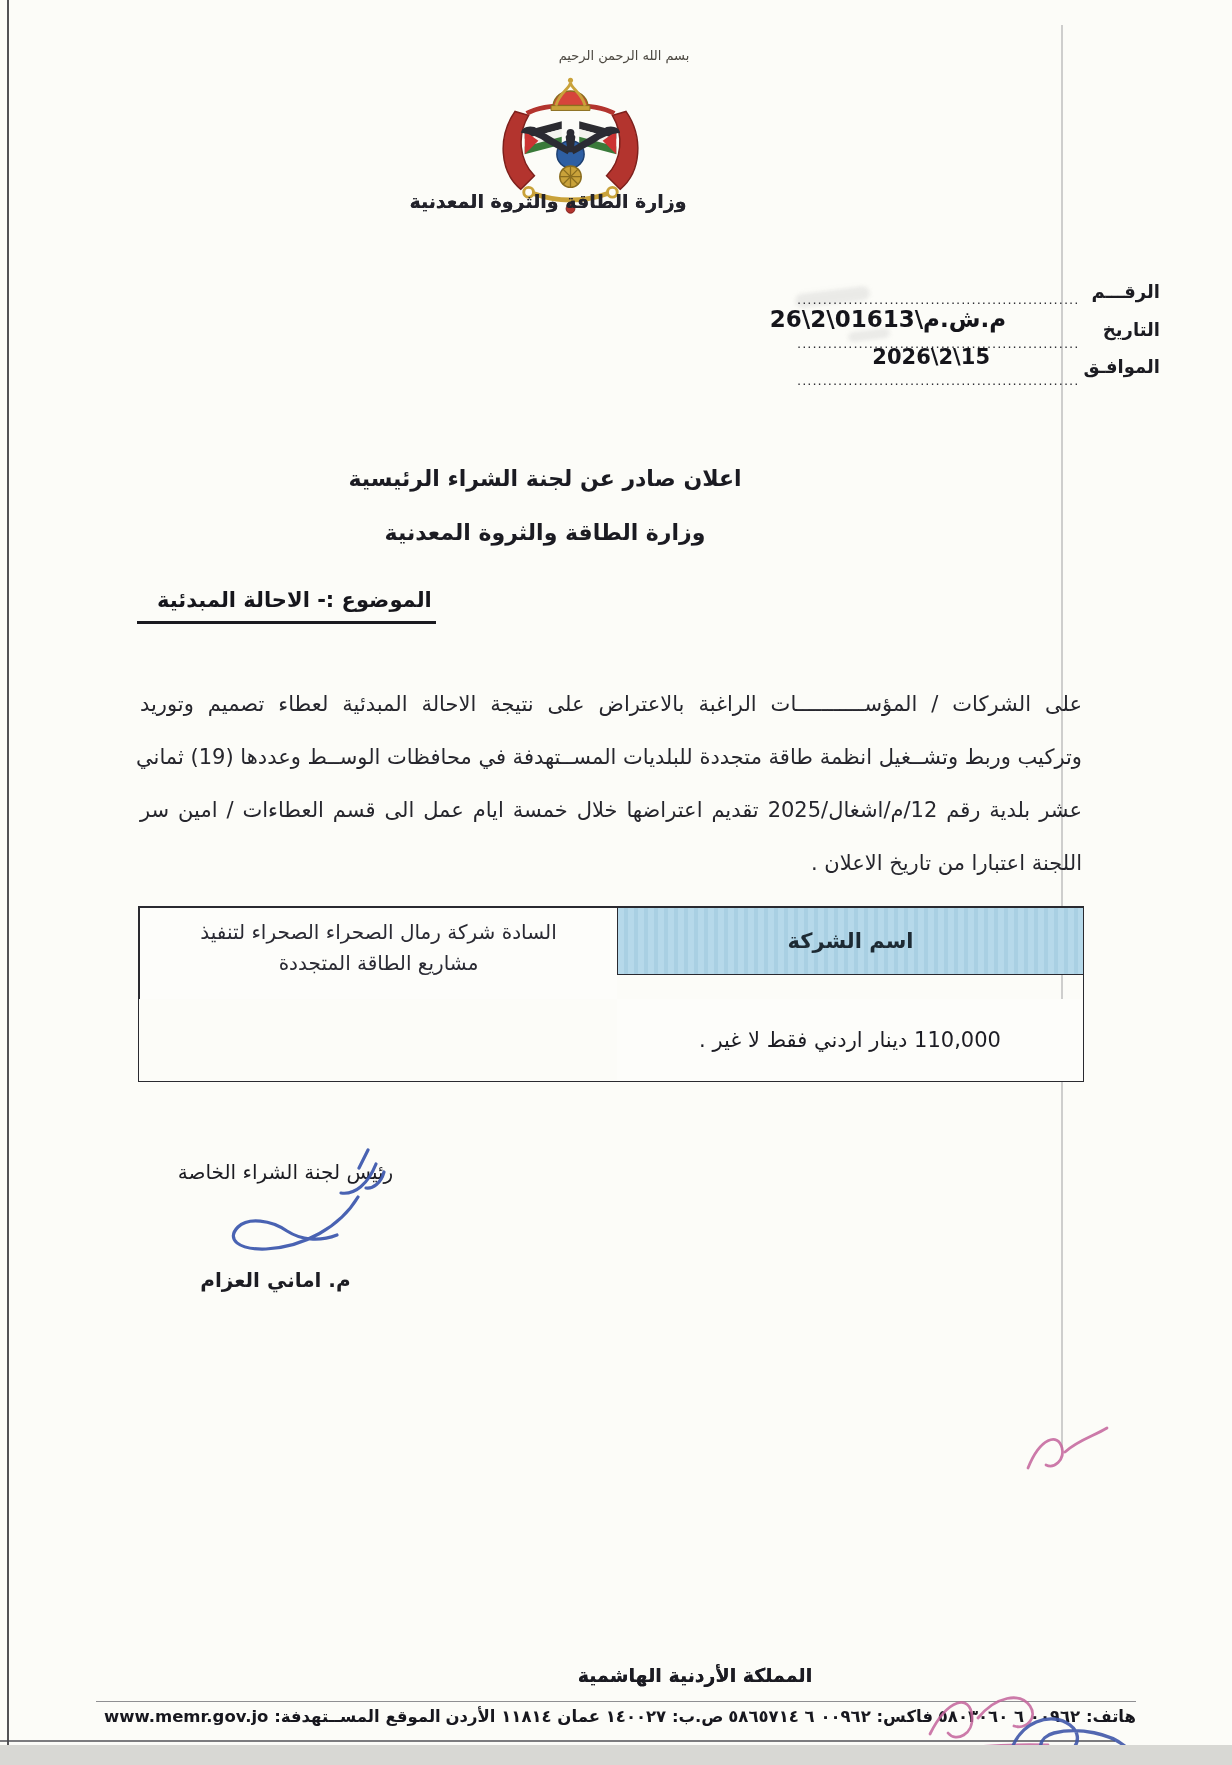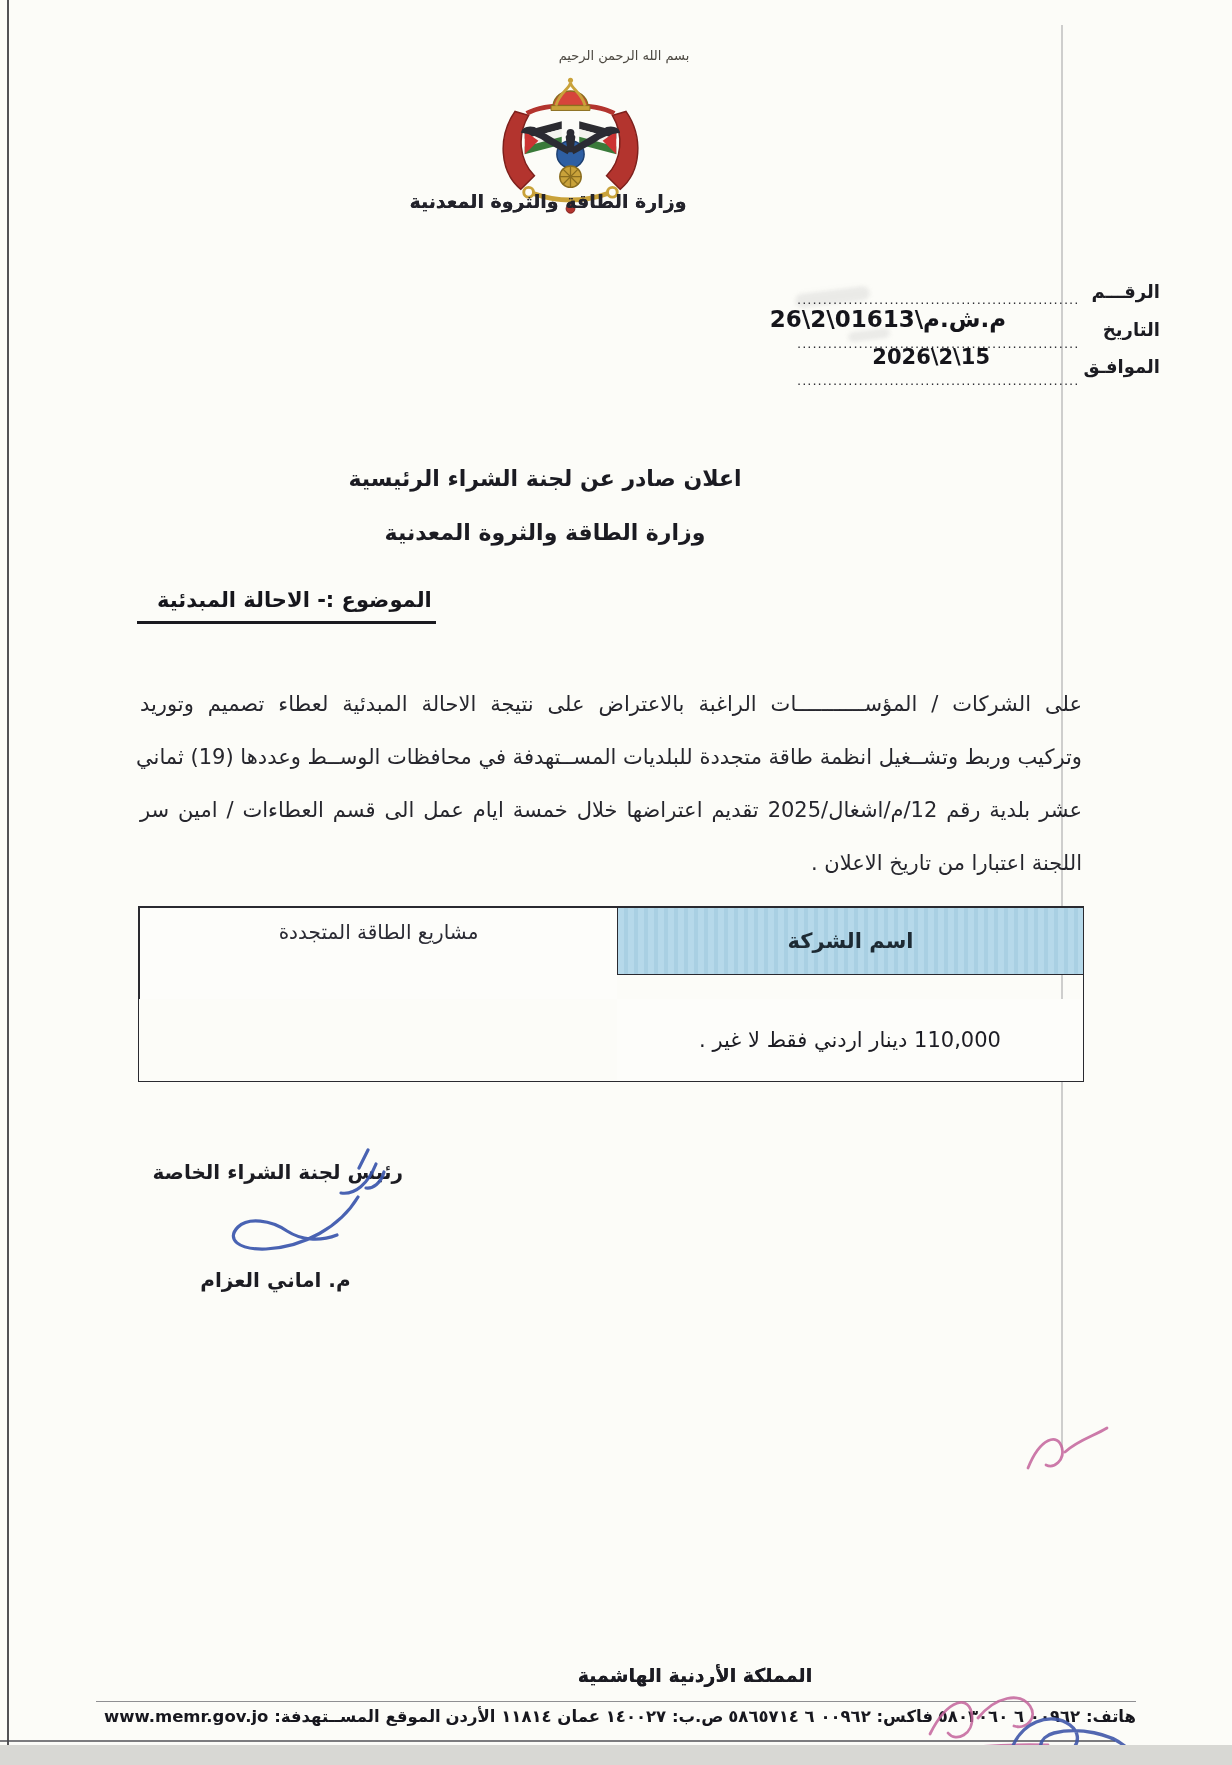--- a/index.html
+++ b/index.html
@@ -54,21 +54,21 @@
     height:66px;line-height:66px;text-align:center;
     font-size:21px;font-weight:bold;color:#1d2a33;
     background:repeating-linear-gradient(90deg,#b6d9ea 0 6px,#a9d0e3 6px 10px);
     border-bottom:1.6px solid #2a2a30;
   }
   .td{min-height:82px;text-align:center;background:#fdfdfa;}
   .col-divider{border-left:1.5px solid #2a2a30;}
   .td-company{font-size:20px;color:#2a2a33;padding-top:9px;line-height:31px;}
   .td-price{font-size:21px;color:#1d1d24;line-height:82px;}
   
-  .sig-title{left:168px;top:1160px;width:235px;text-align:center;font-size:20px;font-weight:bold;white-space:nowrap;}
+  .sig-title{left:168px;top:1160px;width:235px;text-align:center;font-size:20px;font-weight:normal;white-space:nowrap;}
   .sig-name{left:188px;top:1268px;width:175px;text-align:center;font-size:20px;font-weight:bold;white-space:nowrap;}
   .sig-ink{left:208px;top:1142px;}
   
   .kingdom-callig{
     left:545px;top:1664px;width:300px;text-align:center;
     font-size:19px;font-weight:bold;color:#1b1b22;text-shadow:0 0 .5px #1b1b22;white-space:nowrap;
   }
   .footer-rule{left:96px;top:1701px;width:1040px;height:1px;background:#8f8f92;}
   .footer-contact{
     left:104px;top:1707px;width:1032px;
@@ -159,20 +159,21 @@
   <div class="abs body-text">
     <div class="body-line">على الشركات / المؤســـــــــــات الراغبة بالاعتراض على نتيجة الاحالة المبدئية لعطاء تصميم وتوريد</div>
     <div class="body-line">وتركيب وربط وتشــغيل انظمة طاقة متجددة للبلديات المســتهدفة في محافظات الوســط وعددها (19) ثماني</div>
     <div class="body-line">عشر بلدية رقم  12/م/اشغال/2025 تقديم اعتراضها خلال خمسة ايام عمل الى قسم العطاءات / امين سر</div>
     <div class="body-line last">اللجنة اعتبارا من تاريخ الاعلان .</div>
   </div>
 
   <div class="abs award-table">
     <div class="th col-divider">اسم الشركة</div>
     <div class="td td-company col-divider">
+      <div>السادة شركة رمال الصحراء الصحراء لتنفيذ</div>
       <div>مشاريع الطاقة المتجددة</div>
     </div>
     <div class="td td-price">110,000 دينار اردني فقط لا غير .</div>
   </div>
 
   <div class="abs sig-title">رئيس لجنة الشراء الخاصة</div>
   <svg class="abs sig-ink" width="200" height="128" viewBox="0 0 200 128">
     <g fill="none" stroke="#3a56ad" stroke-width="3.2" stroke-linecap="round" opacity=".92">
       <path d="M168,22 C160,42 147,53 133,51"></path>
       <path d="M160,8 L151,26"></path>

